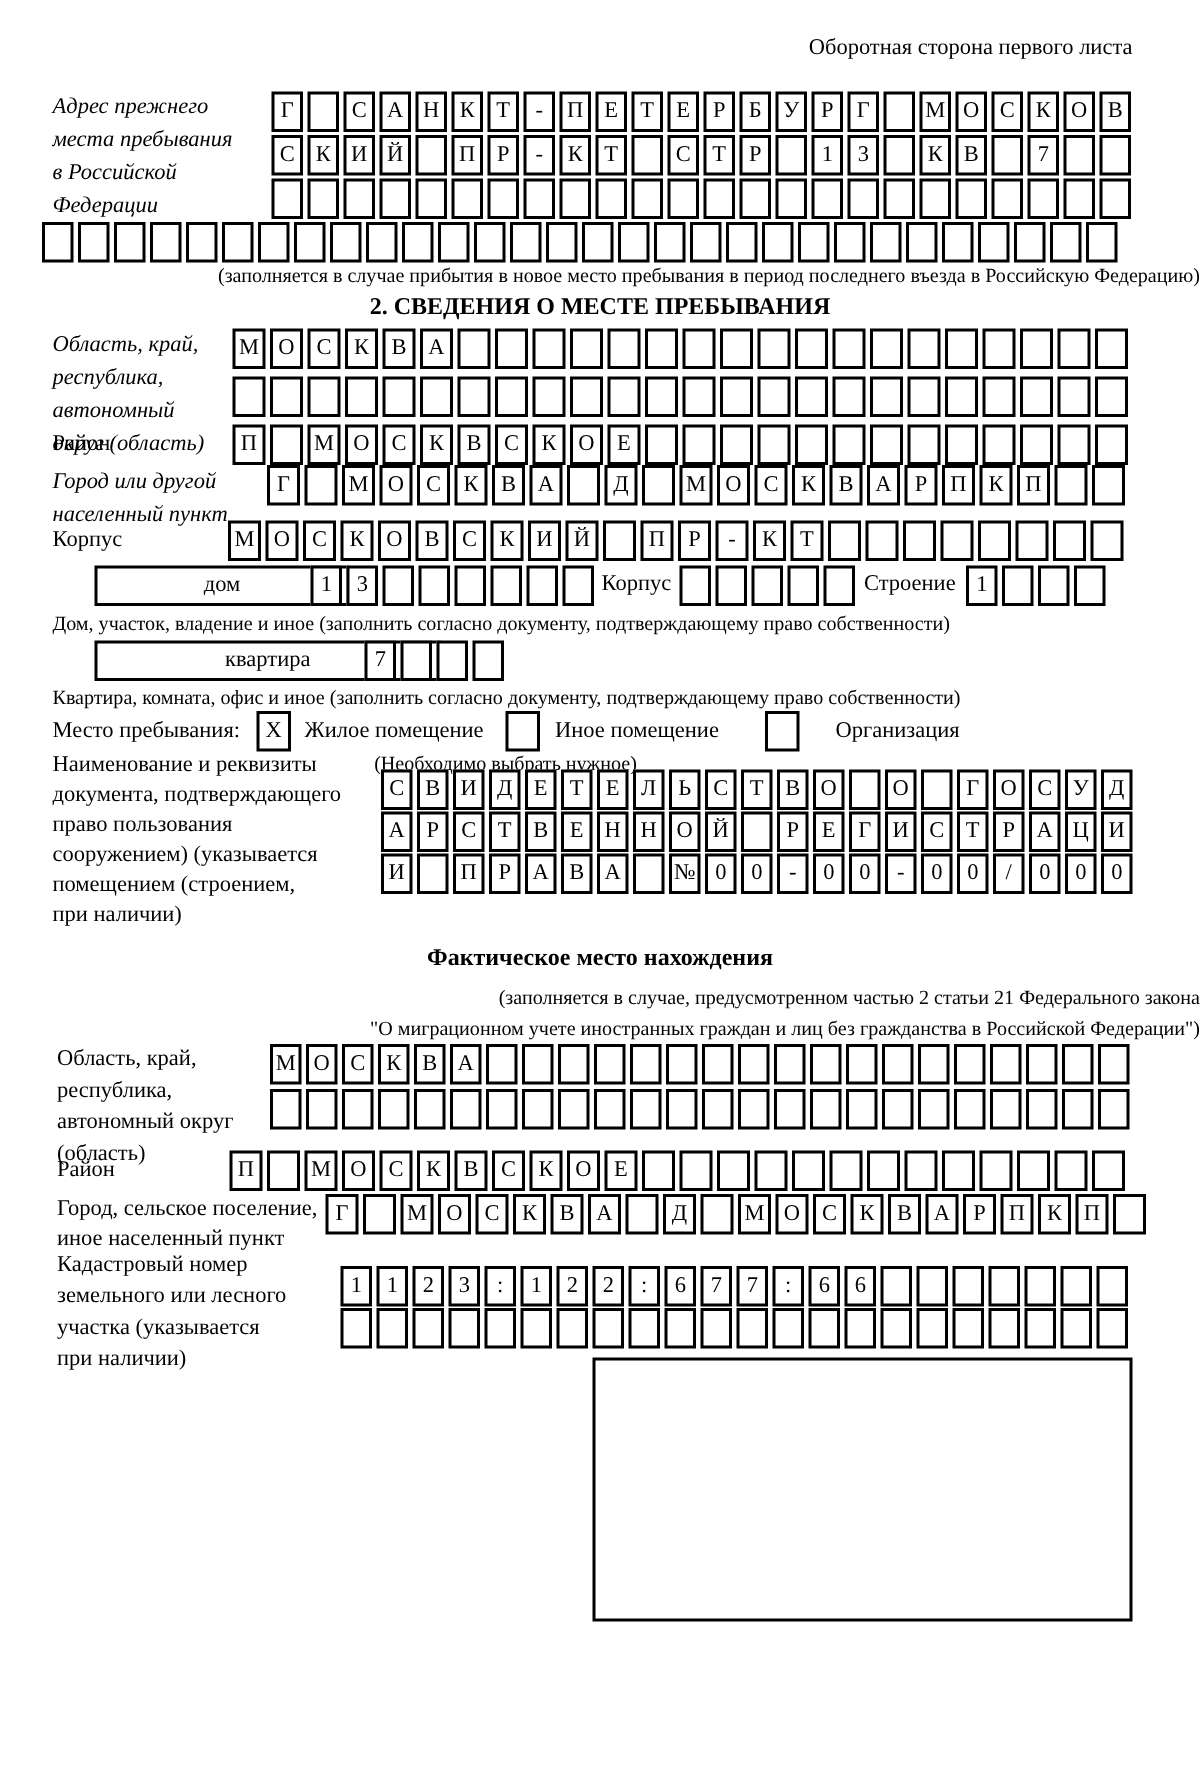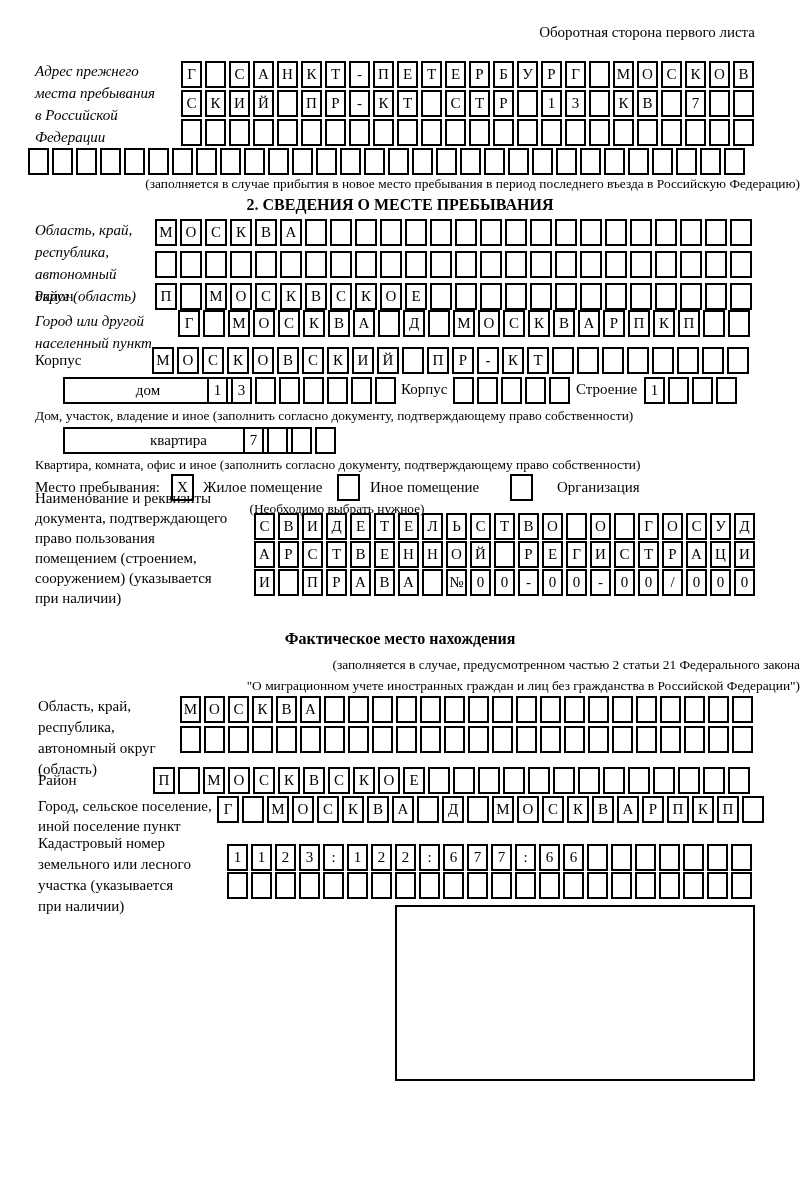--- a/index.html
+++ b/index.html
@@ -336,26 +336,26 @@
 
   <div class="abs" style="left:35px;top:479px">Место пребывания:</div>
   <div class="checkbox" style="left:171px;top:474px">X</div>
   <div class="abs" style="left:203px;top:479px">Жилое помещение</div>
   <div class="checkbox" style="left:337px;top:474px"></div>
   <div class="abs" style="left:370px;top:479px">Иное помещение</div>
   <div class="checkbox" style="left:510px;top:474px"></div>
   <div class="abs" style="left:557px;top:479px">Организация</div>
   <div class="abs cap" style="left:177px;top:501px;width:320px;text-align:center">(Необходимо выбрать нужное)</div>
 
-  <div class="abs lines20" style="left:35px;top:488px">
+  <div class="abs lines20" style="left:35px;top:500px">
     <div>Наименование и реквизиты</div>
     <div>документа, подтверждающего</div>
     <div>право пользования</div>
+    <div>сооружением) (указывается</div>
     <div>помещением (строением,</div>
-    <div>сооружением) (указывается</div>
     <div>при наличии)</div>
   </div>
   <div class="cellrow tight" style="left:254px;top:513px">
       <span class="cell">С</span>
       <span class="cell">В</span>
       <span class="cell">И</span>
       <span class="cell">Д</span>
       <span class="cell">Е</span>
       <span class="cell">Т</span>
       <span class="cell">Е</span>
@@ -507,21 +507,21 @@
       <span class="cell"></span>
       <span class="cell"></span>
       <span class="cell"></span>
       <span class="cell"></span>
       <span class="cell"></span>
       <span class="cell"></span>
     </div>
 
   <div class="abs lines20" style="left:38px;top:796px">
     <div>Город, сельское поселение,</div>
-    <div>иной поселение пункт</div>
+    <div>иное населенный пункт</div>
   </div>
   <div class="cellrow" style="left:217px;top:796px">
       <span class="cell">Г</span>
       <span class="cell"></span>
       <span class="cell">М</span>
       <span class="cell">О</span>
       <span class="cell">С</span>
       <span class="cell">К</span>
       <span class="cell">В</span>
       <span class="cell">А</span>

